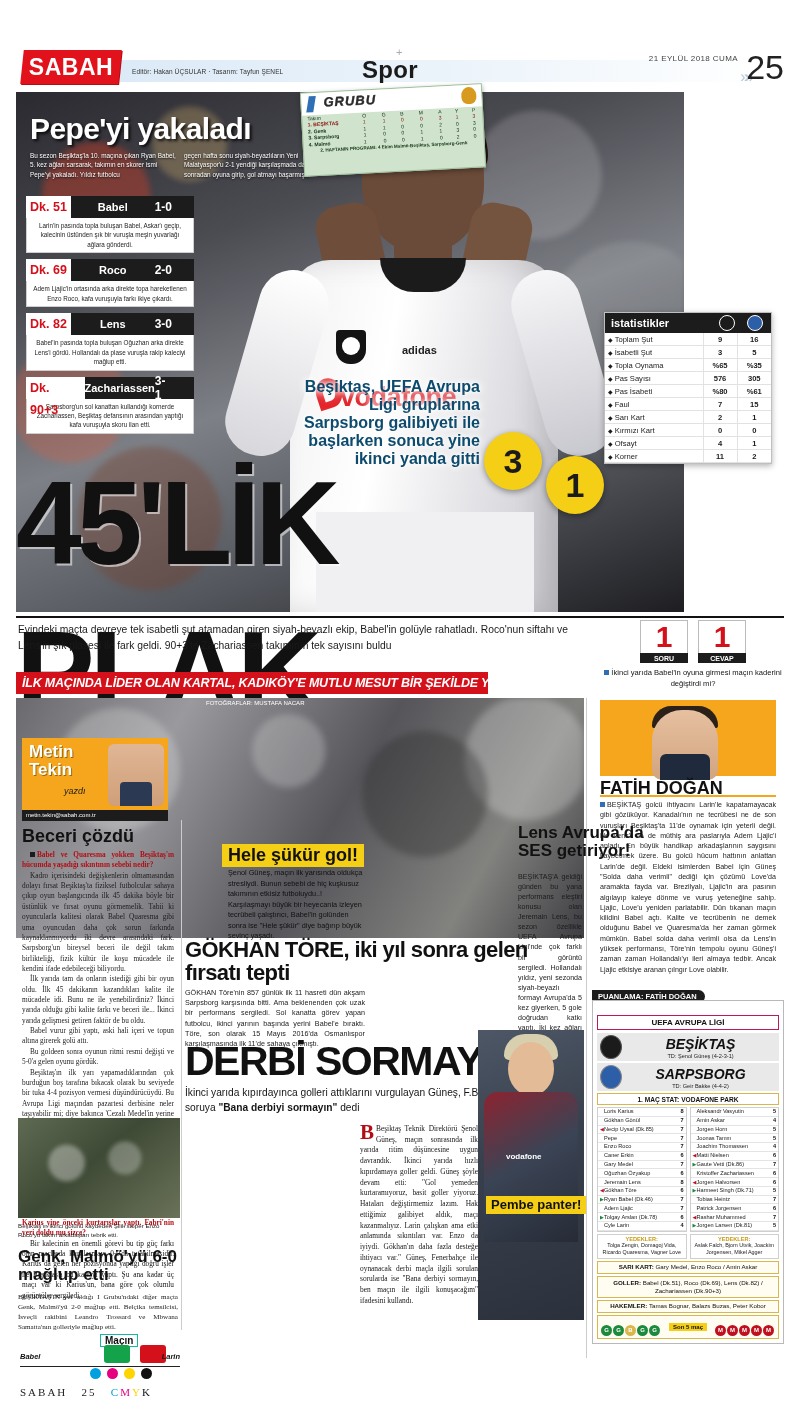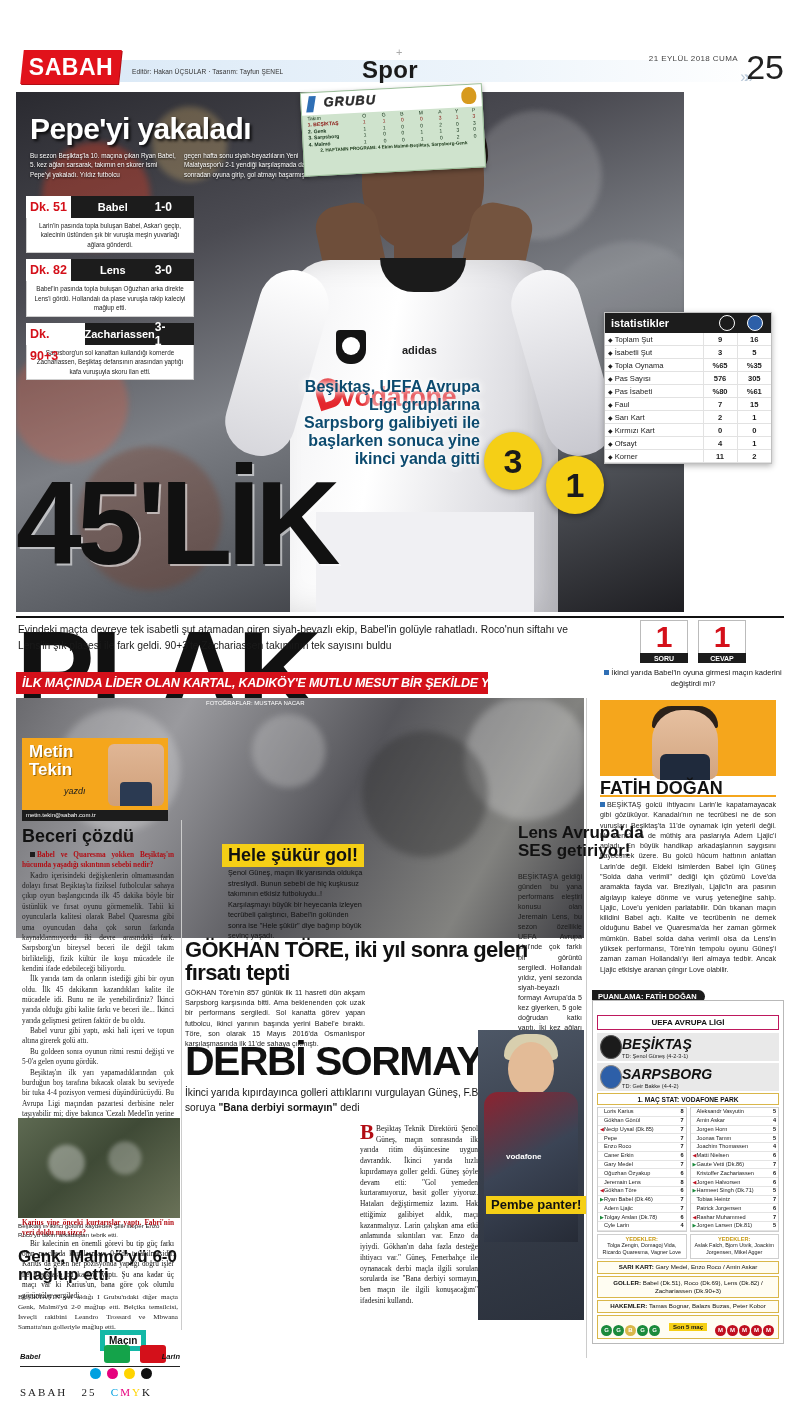--- a/index.html
+++ b/index.html
@@ -242,21 +242,21 @@
   .gm-title { position: absolute; left: 18px; top: 1248px; width: 160px; font-size: 17px;
               font-weight: bold; line-height: 1.08; color: #111; }
   .gm-body { position: absolute; left: 18px; top: 1292px; width: 160px; font-size: 7.1px;
              line-height: 1.42; text-align: justify; font-family: "Liberation Serif", serif; color: #1a1a1a; }
 
   
   .kv-body { position: absolute; left: 22px; top: 1218px; width: 152px; }
 
   
   .macin { position: absolute; left: 100px; top: 1330px; }
-  .macin .lbl { background: #fff; border: 5px solid #14b8a6; font-size: 10px; font-weight: bold;
+  .macin .lbl { background: #fff; border: 1px solid #14b8a6; font-size: 10px; font-weight: bold;
                 padding: 0 4px; display: inline-block; }
   .thumbup { position: absolute; left: 104px; top: 1345px; width: 26px; height: 18px; background: #14a34a; border-radius: 3px; }
   .thumbdn { position: absolute; left: 140px; top: 1345px; width: 26px; height: 18px; background: #d4101a; border-radius: 3px; }
   .mc-names { position: absolute; left: 20px; top: 1352px; width: 160px; display: flex;
               justify-content: space-between; font-size: 7.5px; font-style: italic; font-weight: bold; }
   .mc-rule { position: absolute; left: 20px; top: 1366px; width: 160px; height: 1px; background: #222; }
   .cmyk-dots { position: absolute; left: 90px; top: 1368px; display: flex; gap: 6px; }
   .cmyk-dots i { width: 11px; height: 11px; border-radius: 50%; display: block; }
 
   
@@ -284,21 +284,21 @@
         border: 1px solid #b9b9b9; }
   .pc-tab { position: absolute; left: 592px; top: 990px; background: #1c1c1c; color: #fff;
             font-size: 7.5px; font-weight: bold; padding: 2px 8px 2px 6px; border-radius: 0 8px 8px 0; }
   .pc-comp { margin: 14px 4px 3px; border: 1px solid #be185d; background: #fff;
              text-align: center; font-size: 8px; font-weight: bold; padding: 2px 0; color: #111; }
   .pc-team { display: flex; align-items: center; background: #e9e9e9; margin: 0 4px 2px;
              height: 28px; position: relative; }
   .pc-team .crest { width: 22px; height: 24px; margin-left: 3px; border-radius: 50%; }
   .pc-team .crest.bjk { background: #1b1b1b; border: 1px solid #555; }
   .pc-team .crest.srp { background: #2d5fa8; border: 1px solid #888; }
-  .pc-team .tn { flex: 1; }
+  .pc-team .tn { flex: 1; text-align: center; }
   .pc-team .tn .t { font-size: 14px; font-weight: bold; font-style: italic; color: #111; line-height: 14px; }
   .pc-team .tn .td { font-size: 5.6px; color: #222; }
   .pc-stadium { margin: 2px 4px; border: 1px solid #d9b74a; text-align: center;
                 font-size: 6.6px; font-weight: bold; padding: 1.5px 0; color: #111; }
   .pc-lineups { display: flex; gap: 3px; margin: 2px 4px; }
   .pc-col { flex: 1; border: 1px solid #cfcfcf; background: #fff; }
   .pc-col .row { display: flex; font-size: 5.6px; border-bottom: 1px solid #e4e4e4;
                  padding: .4px 2px; line-height: 1.25; }
   .pc-col .row .nm { flex: 1; color: #1c1c1c; }
   .pc-col .row .rt { width: 9px; text-align: right; font-weight: bold; color: #111; }
@@ -436,20 +436,28 @@
     <div class="goal-card">
       <div class="goal-head">
         <span class="dk">Dk. 51</span>
         <span class="scorer">Babel</span>
         <span class="score">1-0</span>
       </div>
       <div class="goal-body">Larin'in pasında topla buluşan Babel, Askar'ı geçip, kalecinin üstünden şık bir vuruşla meşin yuvarlağı ağlara gönderdi.</div>
     </div>
     <div class="goal-card">
       <div class="goal-head">
+        <span class="dk">Dk. 69</span>
+        <span class="scorer">Roco</span>
+        <span class="score">2-0</span>
+      </div>
+      <div class="goal-body">Adem Ljajic'in ortasında arka direkte topa hareketlenen Enzo Roco, kafa vuruşuyla farkı ikiye çıkardı.</div>
+    </div>
+    <div class="goal-card">
+      <div class="goal-head">
         <span class="dk">Dk. 82</span>
         <span class="scorer">Lens</span>
         <span class="score">3-0</span>
       </div>
       <div class="goal-body">Babel'in pasında topla buluşan Oğuzhan arka direkte Lens'i gördü. Hollandalı da plase vuruşla rakip kaleciyi mağlup etti.</div>
     </div>
     <div class="goal-card">
       <div class="goal-head">
         <span class="dk">Dk. 90+3</span>
         <span class="scorer">Zachariassen</span>

